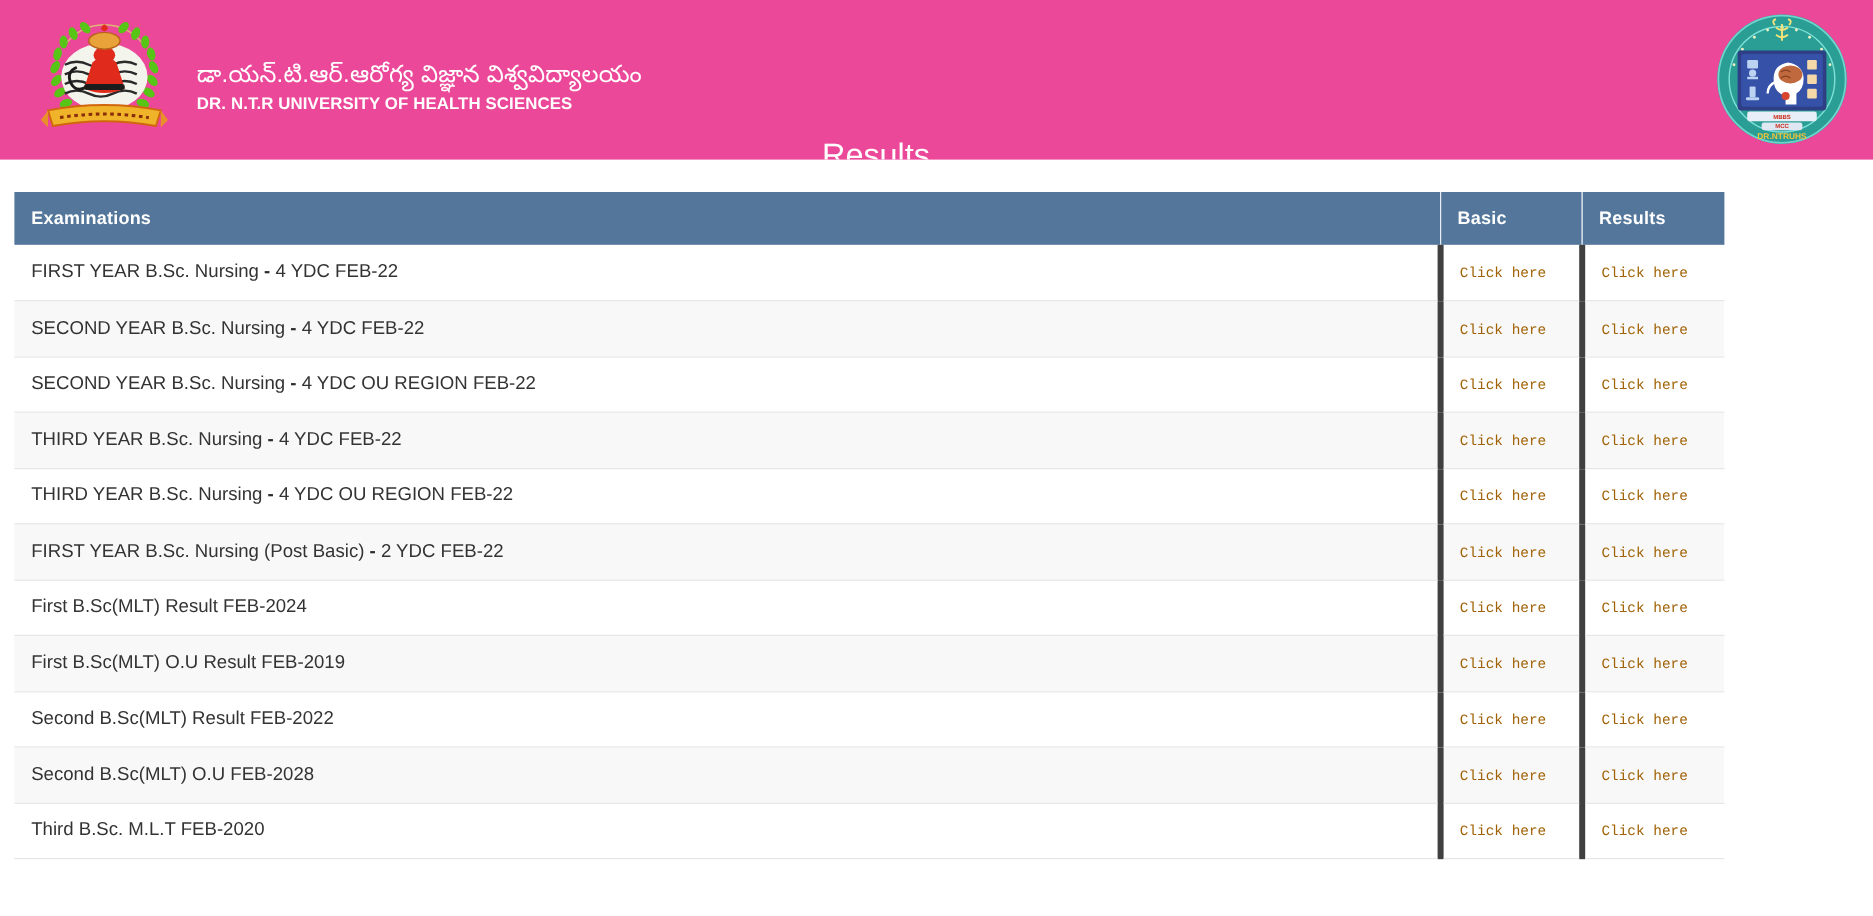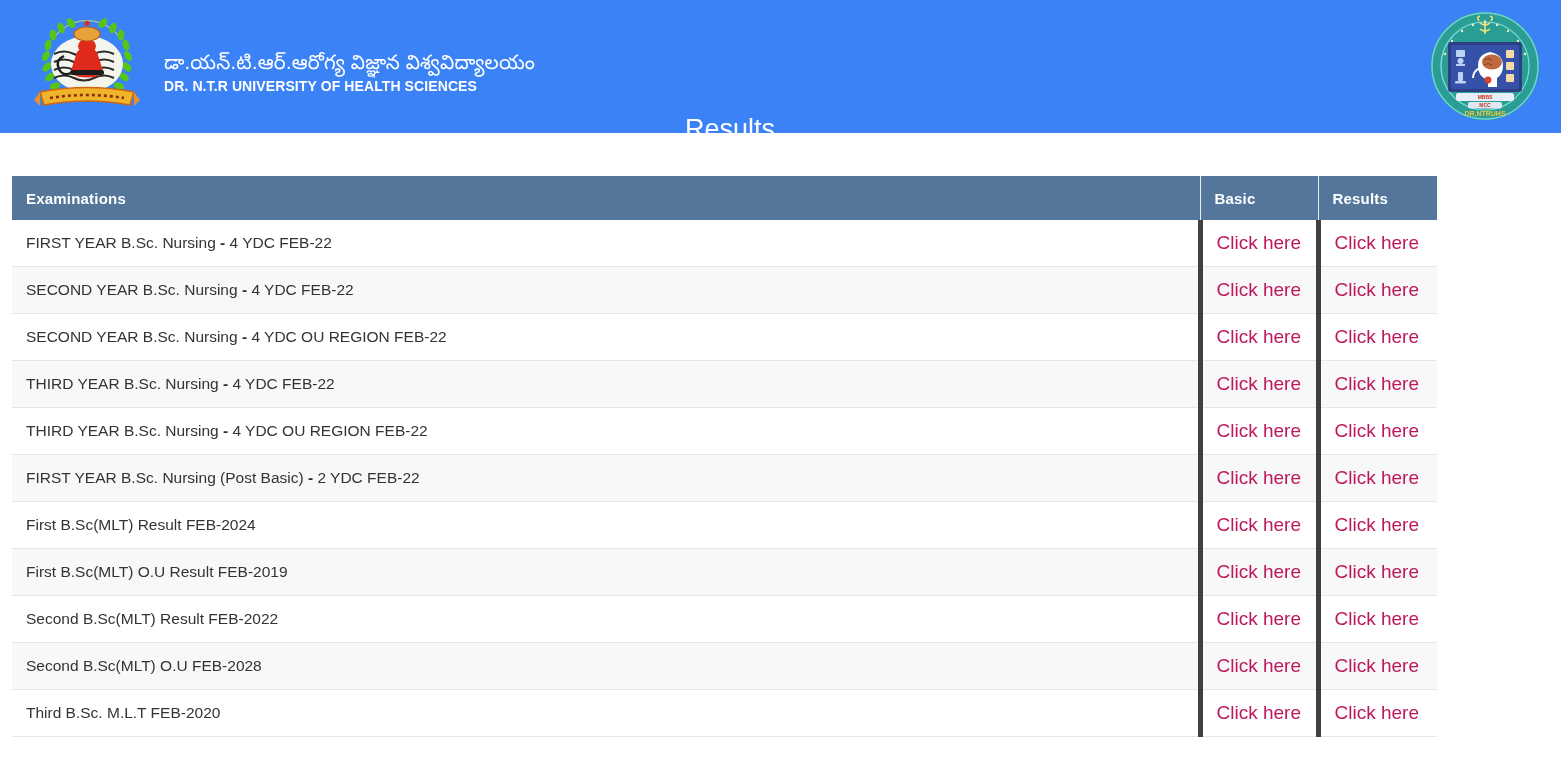--- a/index.html
+++ b/index.html
@@ -12,21 +12,21 @@
     overflow: hidden;
     background: #ffffff;
     font-family: "Liberation Sans", sans-serif;
   }
 
   
   .site-header {
     position: relative;
     width: 1561px;
     height: 133px;
-    background: #3b82f6;
+    background: #ec4899;
     overflow: hidden;
   }
 
   .brand-block {
     position: absolute;
     left: 24px;
     top: 4px;
     display: flex;
     align-items: center;
     gap: 14px;
@@ -88,21 +88,20 @@
     position: absolute;
     left: 12px;
     top: 160px;
     width: 1425px;
   }
 
   table.results-table {
     width: 1425px;
     border-collapse: collapse;
     table-layout: fixed;
-    margin-top: 16px;
   }
 
   table.results-table thead th {
     background: #53769a;
     color: #ffffff;
     font-size: 15px;
     font-weight: bold;
     text-align: left;
     padding: 12px 14px;
     height: 44px;
@@ -128,24 +127,25 @@
   }
   table.results-table tbody td:last-child { border-right: none; }
 
   table.results-table tbody tr:nth-child(even) td { background: #f8f8f8; }
   table.results-table tbody tr:nth-child(odd)  td { background: #ffffff; }
 
   .exam-sep { font-weight: bold; color: #2b2b2b; }
 
   td.link-cell { padding-left: 14px; }
   .click-link {
-    color: #be185d;
-    font-size: 19px;
+    color: #a16207;
+    font-size: 12px;
     text-decoration: none;
     cursor: pointer;
+    font-family: Liberation Mono, monospace;
   }
 </style>
 </head>
 <body>
 
 <div class="site-header">
 
   <div class="brand-block">
 
     <div class="crest">

